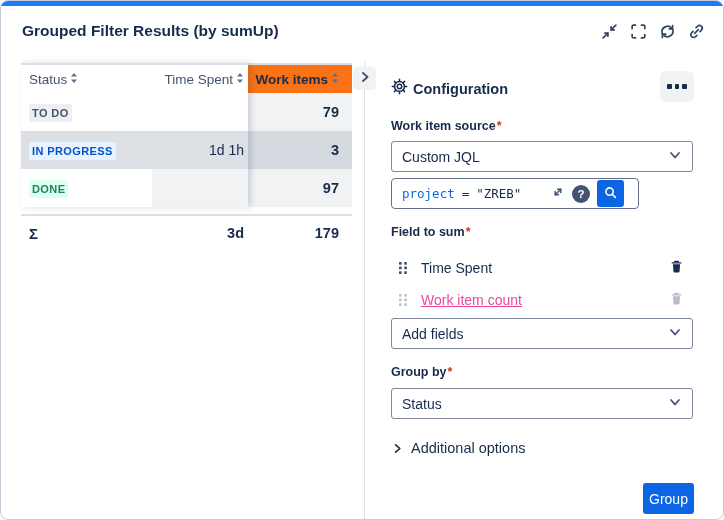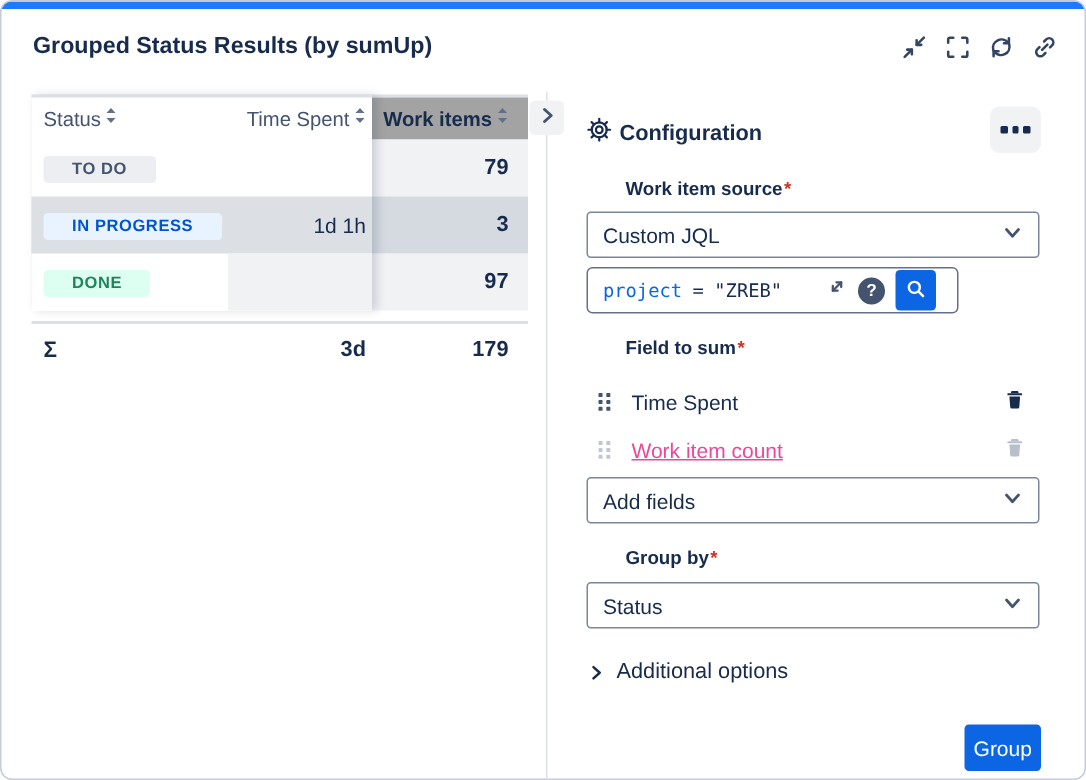--- a/index.html
+++ b/index.html
@@ -25,52 +25,52 @@
   .table { position: absolute; left: 20px; top: 62px; width: 331px; }
   .t-row { display: flex; align-items: center; }
   .c-status { width: 131px; padding-left: 8px; }
   .c-time   { width: 96px;  text-align: right; padding-right: 4px; }
   .c-work   { flex: 1; text-align: right; padding-right: 13px; }
 
   .t-header { height: 30px; border-top: 2px solid #DCDFE4; }
   .t-header .hlabel { font-size: 13.5px; color: #44546F; }
   .t-header .c-status, .t-header .c-time { display: flex; align-items: center; }
   .t-header .c-time { justify-content: flex-end; }
-  .t-header .c-work { display: flex; align-items: center; justify-content: flex-end; background: #a3a3a3; height: 100%; }
+  .t-header .c-work { display: flex; align-items: center; justify-content: flex-end; background: #f97316; height: 100%; }
   .t-header .c-work .hlabel { font-weight: 700; color: #172B4D; }
   .sort-ic { margin-left: 3px; flex: 0 0 auto; }
 
   .t-data { height: 38px; }
   .t-data .c-work { background: #F1F2F4; height: 100%; display: flex; align-items: center; justify-content: flex-end; font-weight: 700; font-size: 14.5px; color: #172B4D; }
   .t-data .c-time { font-size: 14px; color: #172B4D; text-align: right; }
   .t-data.highlight { background: #DCDFE4; }
   .t-data.highlight .c-work { background: #D5D9E0; }
 
-  .badge { display: inline-block; font-size: 11px; font-weight: 700; letter-spacing: .4px; padding: 3px 19px; border-radius: 3px; }
+  .badge { display: inline-block; font-size: 11px; font-weight: 700; letter-spacing: .4px; padding: 3px 3px; border-radius: 3px; }
   .badge-todo { background: #EDEEF1; color: #44546F; }
   .badge-inprogress { background: #E9F2FF; color: #0055CC; }
   .badge-done { background: #DCFFF1; color: #1F845A; }
 
   .frozen-shadow { position: absolute; left: 0; top: 0; width: 227px; height: 144px; box-shadow: 3px 0 6px rgba(9,30,66,.16); pointer-events: none; }
 
   .t-footer { margin-top: 7px; border-top: 2px solid #DCDFE4; height: 36px; display: flex; align-items: center; }
   .t-footer .c-status { font-size: 15px; font-weight: 700; color: #172B4D; }
   .t-footer .c-time, .t-footer .c-work { font-weight: 700; font-size: 14.5px; color: #172B4D; }
 
   
   .v-divider { position: absolute; left: 363px; top: 60px; bottom: 0; width: 1px; background: #DCDFE4; }
   .collapse-btn { position: absolute; left: 352px; top: 66px; width: 23px; height: 23px; background: #F1F2F4; border: none; border-radius: 4px; display: flex; align-items: center; justify-content: center; cursor: pointer; z-index: 3; }
 
   .config-header { position: absolute; left: 390px; top: 77px; display: flex; align-items: center; gap: 5px; }
   .config-title { font-size: 14.5px; font-weight: 700; color: #172B4D; }
 
   .more-btn { position: absolute; left: 659px; top: 70px; width: 34px; height: 31px; background: #F1F2F4; border: none; border-radius: 6px; display: flex; align-items: center; justify-content: center; gap: 3px; cursor: pointer; }
   .more-btn .dot { width: 4.5px; height: 4.5px; border-radius: 1px; background: #172B4D; }
 
-  .field-label { position: absolute; left: 390px; font-size: 12.5px; font-weight: 700; color: #172B4D; margin-left: 26px; }
+  .field-label { position: absolute; left: 390px; font-size: 12.5px; font-weight: 700; color: #172B4D; }
   .req { color: #CA3521; margin-left: 1px; }
 
   .select {
     position: absolute; left: 390px; width: 302px; height: 31px;
     border: 1px solid #7A869A; border-radius: 3px; background: #fff;
     display: flex; align-items: center; justify-content: space-between;
     padding: 0 10px; font-size: 14px; color: #172B4D; cursor: pointer;
   }
 
   .jql-box {
@@ -98,21 +98,21 @@
     background: #0C66E4; color: #fff; border: none; border-radius: 3px;
     font-size: 14px; font-family: "Liberation Sans", sans-serif; cursor: pointer;
   }
 </style>
 </head>
 <body>
 
 <div class="widget">
   <div class="topbar"></div>
 
-  <div class="page-title">Grouped Status Results (by sumUp)</div>
+  <div class="page-title">Grouped Filter Results (by sumUp)</div>
 
   <div class="toolbar">
     <button class="icon-btn">
       <span>
         <svg width="17" height="17" viewBox="0 0 16 16" fill="none" stroke="#344563" stroke-width="1.6" stroke-linecap="round" stroke-linejoin="round">
           <path d="M14 2 L9.5 6.5"></path>
             <path d="M9.5 3.6 v2.9 h2.9"></path>
           <path d="M2 14 L6.5 9.5"></path>
             <path d="M6.5 12.4 v-2.9 h-2.9"></path>
         </svg>

